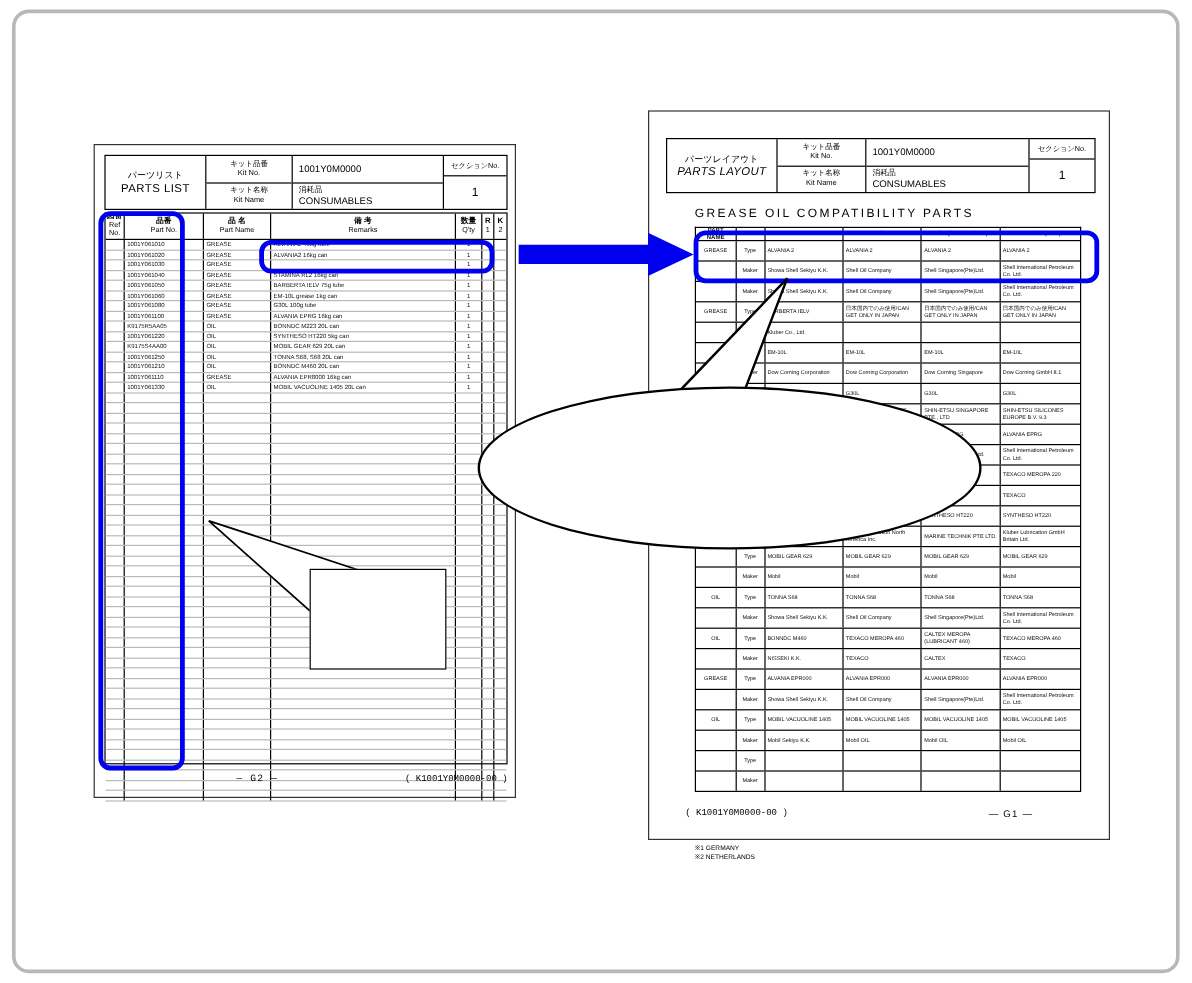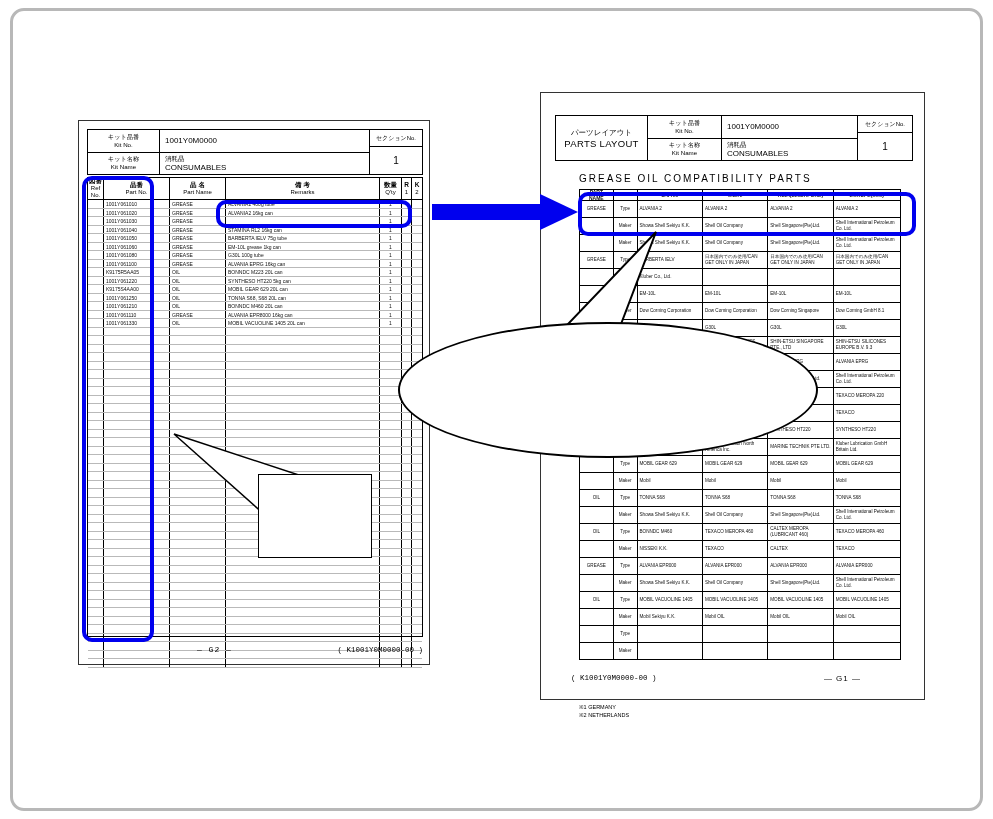--- a/index.html
+++ b/index.html
@@ -210,20 +210,21 @@
     top: 22px;
     width: 358px;
     height: 46px;
     border: 1px solid #000;
     box-sizing: border-box;
     display: flex;
   }
   .pr-title {
     font-size: 9.5px;
     letter-spacing: 0.3px;
+    font-style: italic;
   }
   .glist-title {
     position: absolute;
     left: 38px;
     top: 80px;
     font-size: 10px;
     letter-spacing: 2px;
     color: #000;
   }
 
@@ -360,20 +361,24 @@
 </style>
 </head>
 <body>
 
 <div id="root">
   <div class="frame"></div>
 
   <div class="sheet" id="sheet-left">
 
     <div class="pl-header">
+      <div class="pl-h-col1">
+        <div class="jp">パーツリスト</div>
+        <div class="en">PARTS LIST</div>
+      </div>
       <div class="pl-h-col2">
         <div>
           <span>キット品番</span>
           <span>Kit No.</span>
         </div>
         <div>
           <span>キット名称</span>
           <span>Kit Name</span>
         </div>
       </div>

